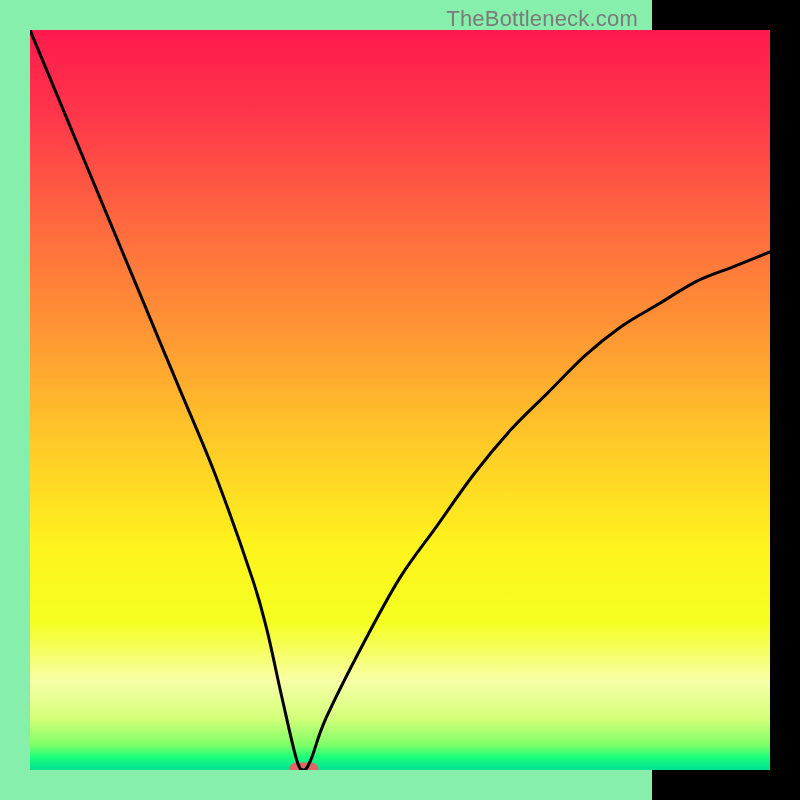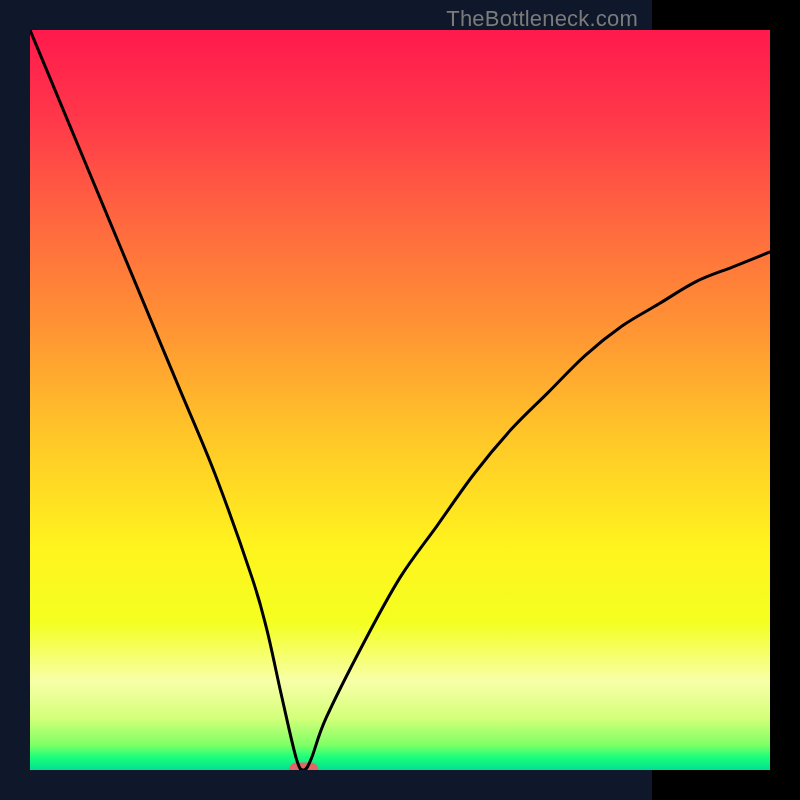--- a/index.html
+++ b/index.html
@@ -8,21 +8,21 @@
     width: 800px;
     height: 800px;
     overflow: hidden;
     background: #000;
     font-family: Arial, Helvetica, sans-serif;
   }
   .outer {
     position: relative;
     width: 652px;
     height: 800px;
-    background: #0f172a;
+    background: #86efac;
   }
   .watermark {
     position: absolute;
     top: 6px;
     right: 14px;
     color: #7b7b7b;
     font-size: 22px;
     font-weight: 400;
     letter-spacing: 0.2px;
     z-index: 10;

